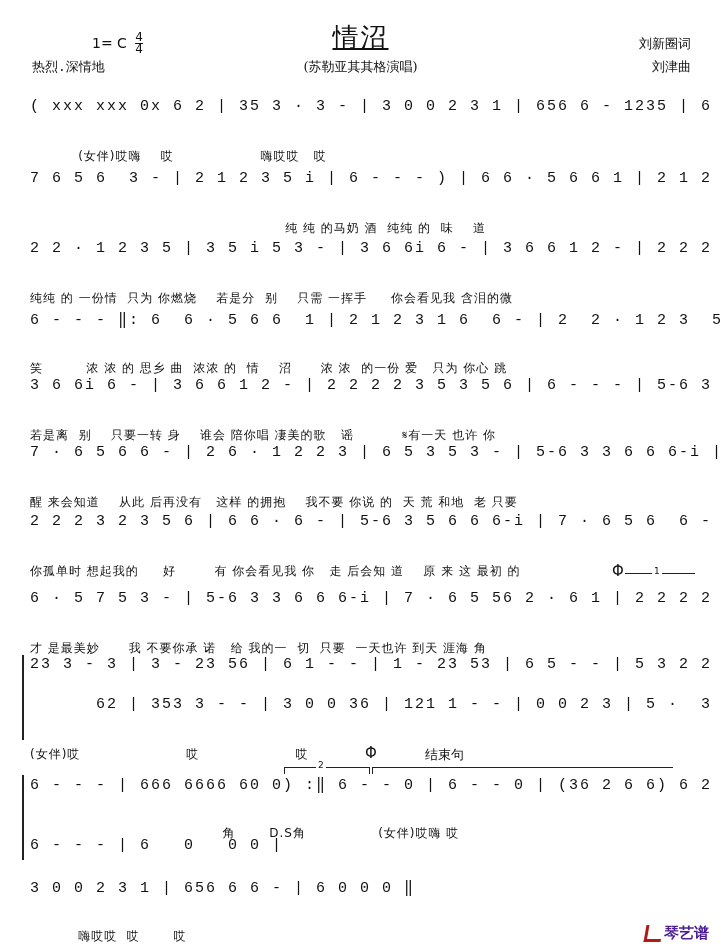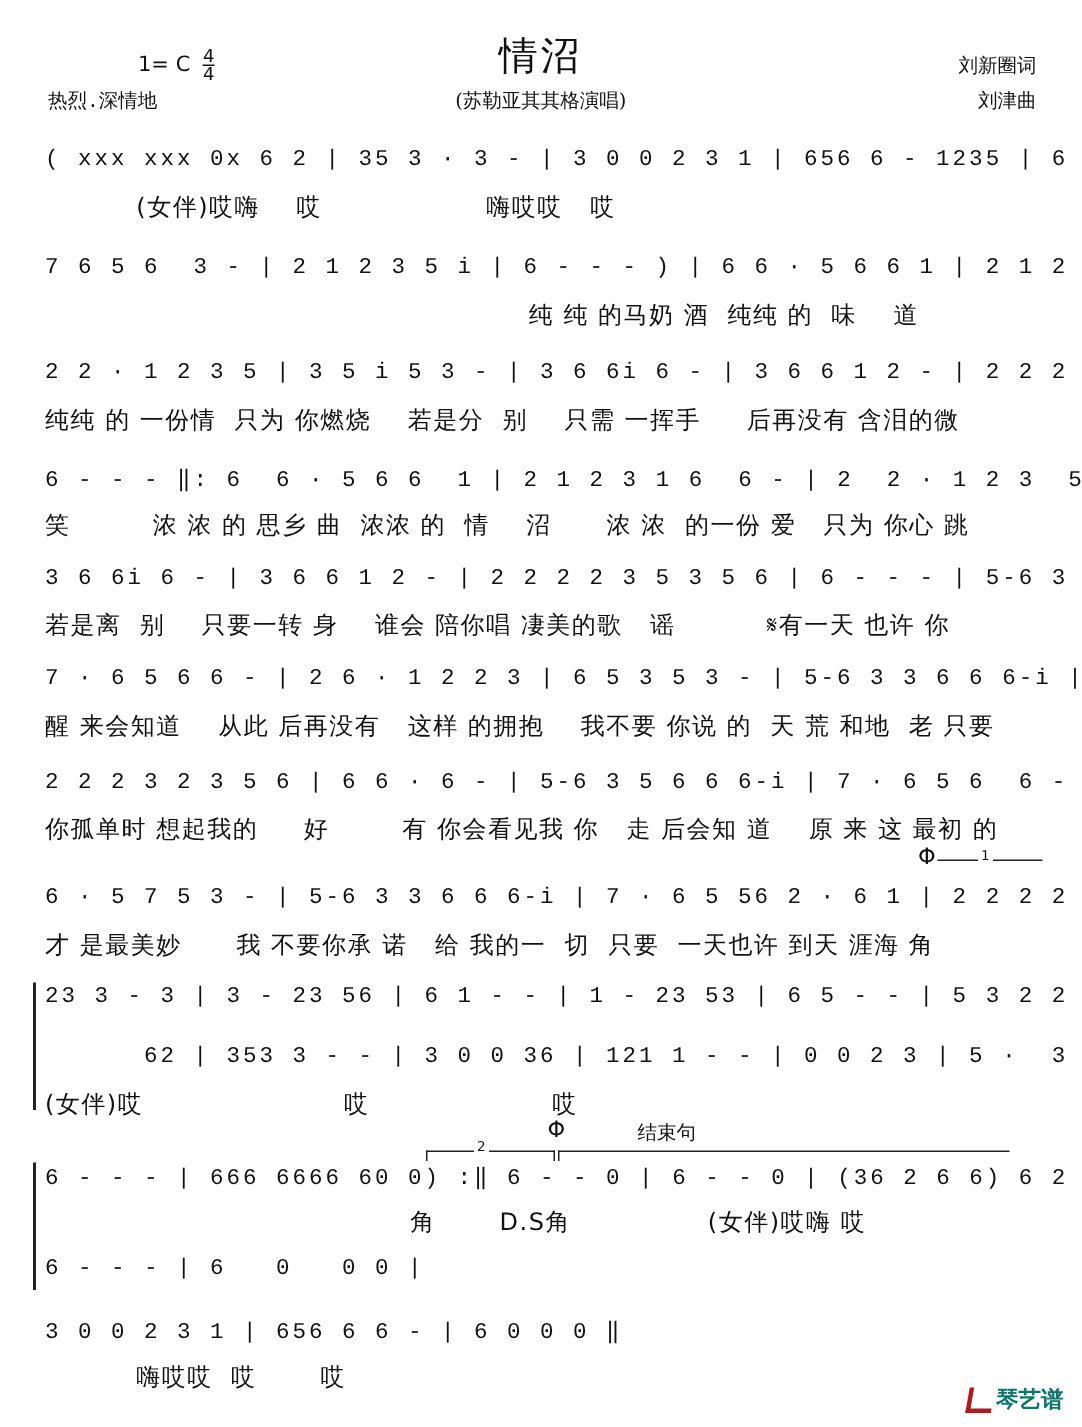--- a/index.html
+++ b/index.html
@@ -1,35 +1,35 @@
 <!DOCTYPE html>
 <html><head>
 <meta charset="utf-8">
 <style>
   html, body { margin: 0; padding: 0; background: #ffffff; }
   body { width: 721px; height: 951px; position: relative; overflow: hidden;
          font-family: "DejaVu Sans", "Liberation Sans", sans-serif; color: #111; }
   .abs { position: absolute; white-space: nowrap; }
-  .title { left: 0; width: 721px; top: 20px; text-align: center; font-size: 26px; letter-spacing: 2px; }
+  .title { left: 0; width: 721px; top: 20px; text-align: center; font-size: 26px; letter-spacing: 2px; text-decoration: underline; }
   .key { left: 48px; top: 32px; font-size: 14px; margin-left: 44px; }
   .frac { display: inline-block; vertical-align: middle; text-align: center; font-size: 12px; line-height: 11px; margin-left: 4px; }
   .frac span { display: block; }
   .frac .num { border-bottom: 1px solid #111; }
   .tempo { left: 32px; top: 58px; font-size: 13px; font-family: Liberation Mono, monospace; }
   .singer { left: 0; width: 721px; top: 58px; text-align: center; font-size: 13px; font-family: "DejaVu Serif", serif; }
   .lyricist { right: 30px; top: 35px; font-size: 13px; font-family: Liberation Serif, serif; }
   .composer { right: 30px; top: 58px; font-size: 13px; font-family: "DejaVu Serif", serif; }
 
   .line { position: absolute; left: 0; width: 721px; }
   .notes { position: absolute; left: 30px; right: 10px; font-size: 15px; letter-spacing: 2px; white-space: pre; font-family: "Liberation Mono", "DejaVu Sans Mono", monospace; }
-  .lyrics { position: absolute; left: 30px; right: 10px; font-size: 16px; white-space: pre; letter-spacing: 1px; }
+  .lyrics { position: absolute; left: 30px; right: 10px; font-size: 12px; white-space: pre; letter-spacing: 1px; margin-top: 20px; }
   .annot { position: absolute; font-size: 13px; white-space: nowrap; }
   .bracket { position: absolute; border: 1px solid #222; border-bottom: none; height: 6px; }
   .brace { position: absolute; left: 22px; width: 4px; border-left: 2px solid #222; }
-  .logo { position: absolute; right: 12px; bottom: 8px; color: #0f766e; font-size: 15px; font-weight: bold; display: flex; align-items: center; gap: 2px; }
+  .logo { position: absolute; right: 12px; bottom: 8px; color: #4c1d95; font-size: 15px; font-weight: bold; display: flex; align-items: center; gap: 2px; }
   .logo-mark { width: 14px; height: 14px; border-left: 3px solid #b01a1a; border-bottom: 3px solid #b01a1a; transform: skewX(-10deg); }
 </style>
 </head>
 <body>
 
 <div class="abs title">情沼</div>
 <div class="abs key">
   <span>1= C</span>
   <span class="frac">
     <span class="num">4</span>
@@ -46,21 +46,21 @@
   <div class="lyrics" style="top:30px">          (女伴)哎嗨    哎                  嗨哎哎   哎</div>
 </div>
 
 <div class="line" style="top:170px">
   <div class="notes" style="top:0">7 6 5 6  3 - | 2 1 2 3 5 i | 6 - - - ) | 6 6 · 5 6 6 1 | 2 1 2 3 1 6  6 - |</div>
   <div class="lyrics" style="top:30px">                                                     纯 纯 的马奶 酒  纯纯 的  味    道</div>
 </div>
 
 <div class="line" style="top:240px">
   <div class="notes" style="top:0">2 2 · 1 2 3 5 | 3 5 i 5 3 - | 3 6 6i 6 - | 3 6 6 1 2 - | 2 2 2 2 3 2 3 5 i |</div>
-  <div class="lyrics" style="top:30px">纯纯 的 一份情  只为 你燃烧    若是分  别    只需 一挥手     后再没有 含泪的微</div>
+  <div class="lyrics" style="top:30px">纯纯 的 一份情  只为 你燃烧    若是分  别    只需 一挥手     你会看见我 含泪的微</div>
 </div>
 
 <div class="line" style="top:310px">
   <div class="notes" style="top:0">6 - - - ‖: 6  6 · 5 6 6  1 | 2 1 2 3 1 6  6 - | 2  2 · 1 2 3  5 | 3 5 i 53 3 - |</div>
   <div class="lyrics" style="top:30px">笑         浓 浓 的 思乡 曲  浓浓 的  情    沼      浓 浓  的一份 爱   只为 你心 跳</div>
 </div>
 
 <div class="line" style="top:377px">
   <div class="notes" style="top:0">3 6 6i 6 - | 3 6 6 1 2 - | 2 2 2 2 3 5 3 5 6 | 6 - - - | 5-6 3 5 6 6 6-i |</div>
   <div class="lyrics" style="top:30px">若是离  别    只要一转 身    谁会 陪你唱 凄美的歌   谣          𝄋有一天 也许 你</div>

